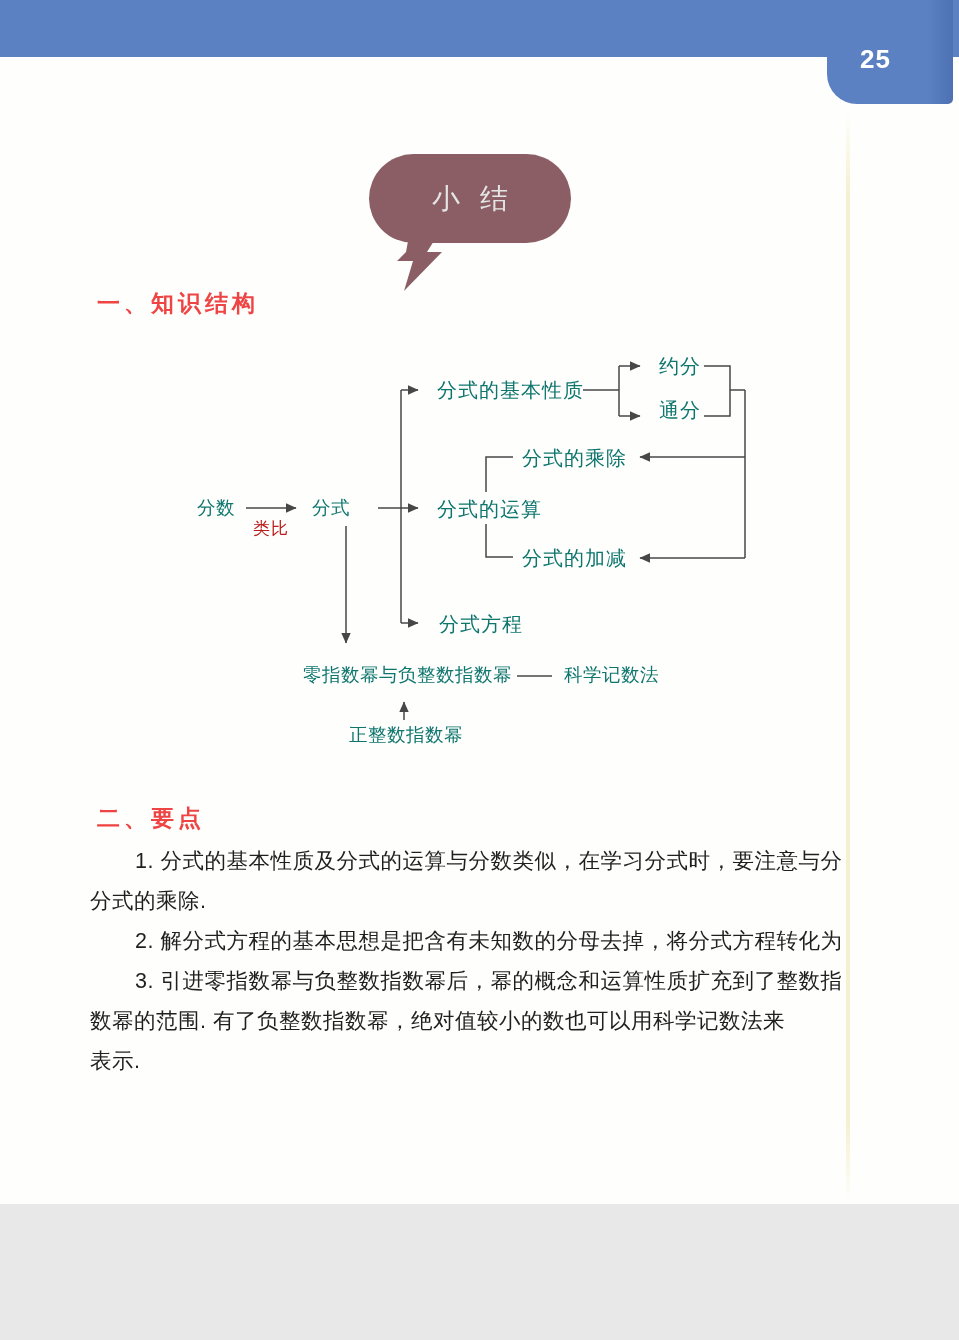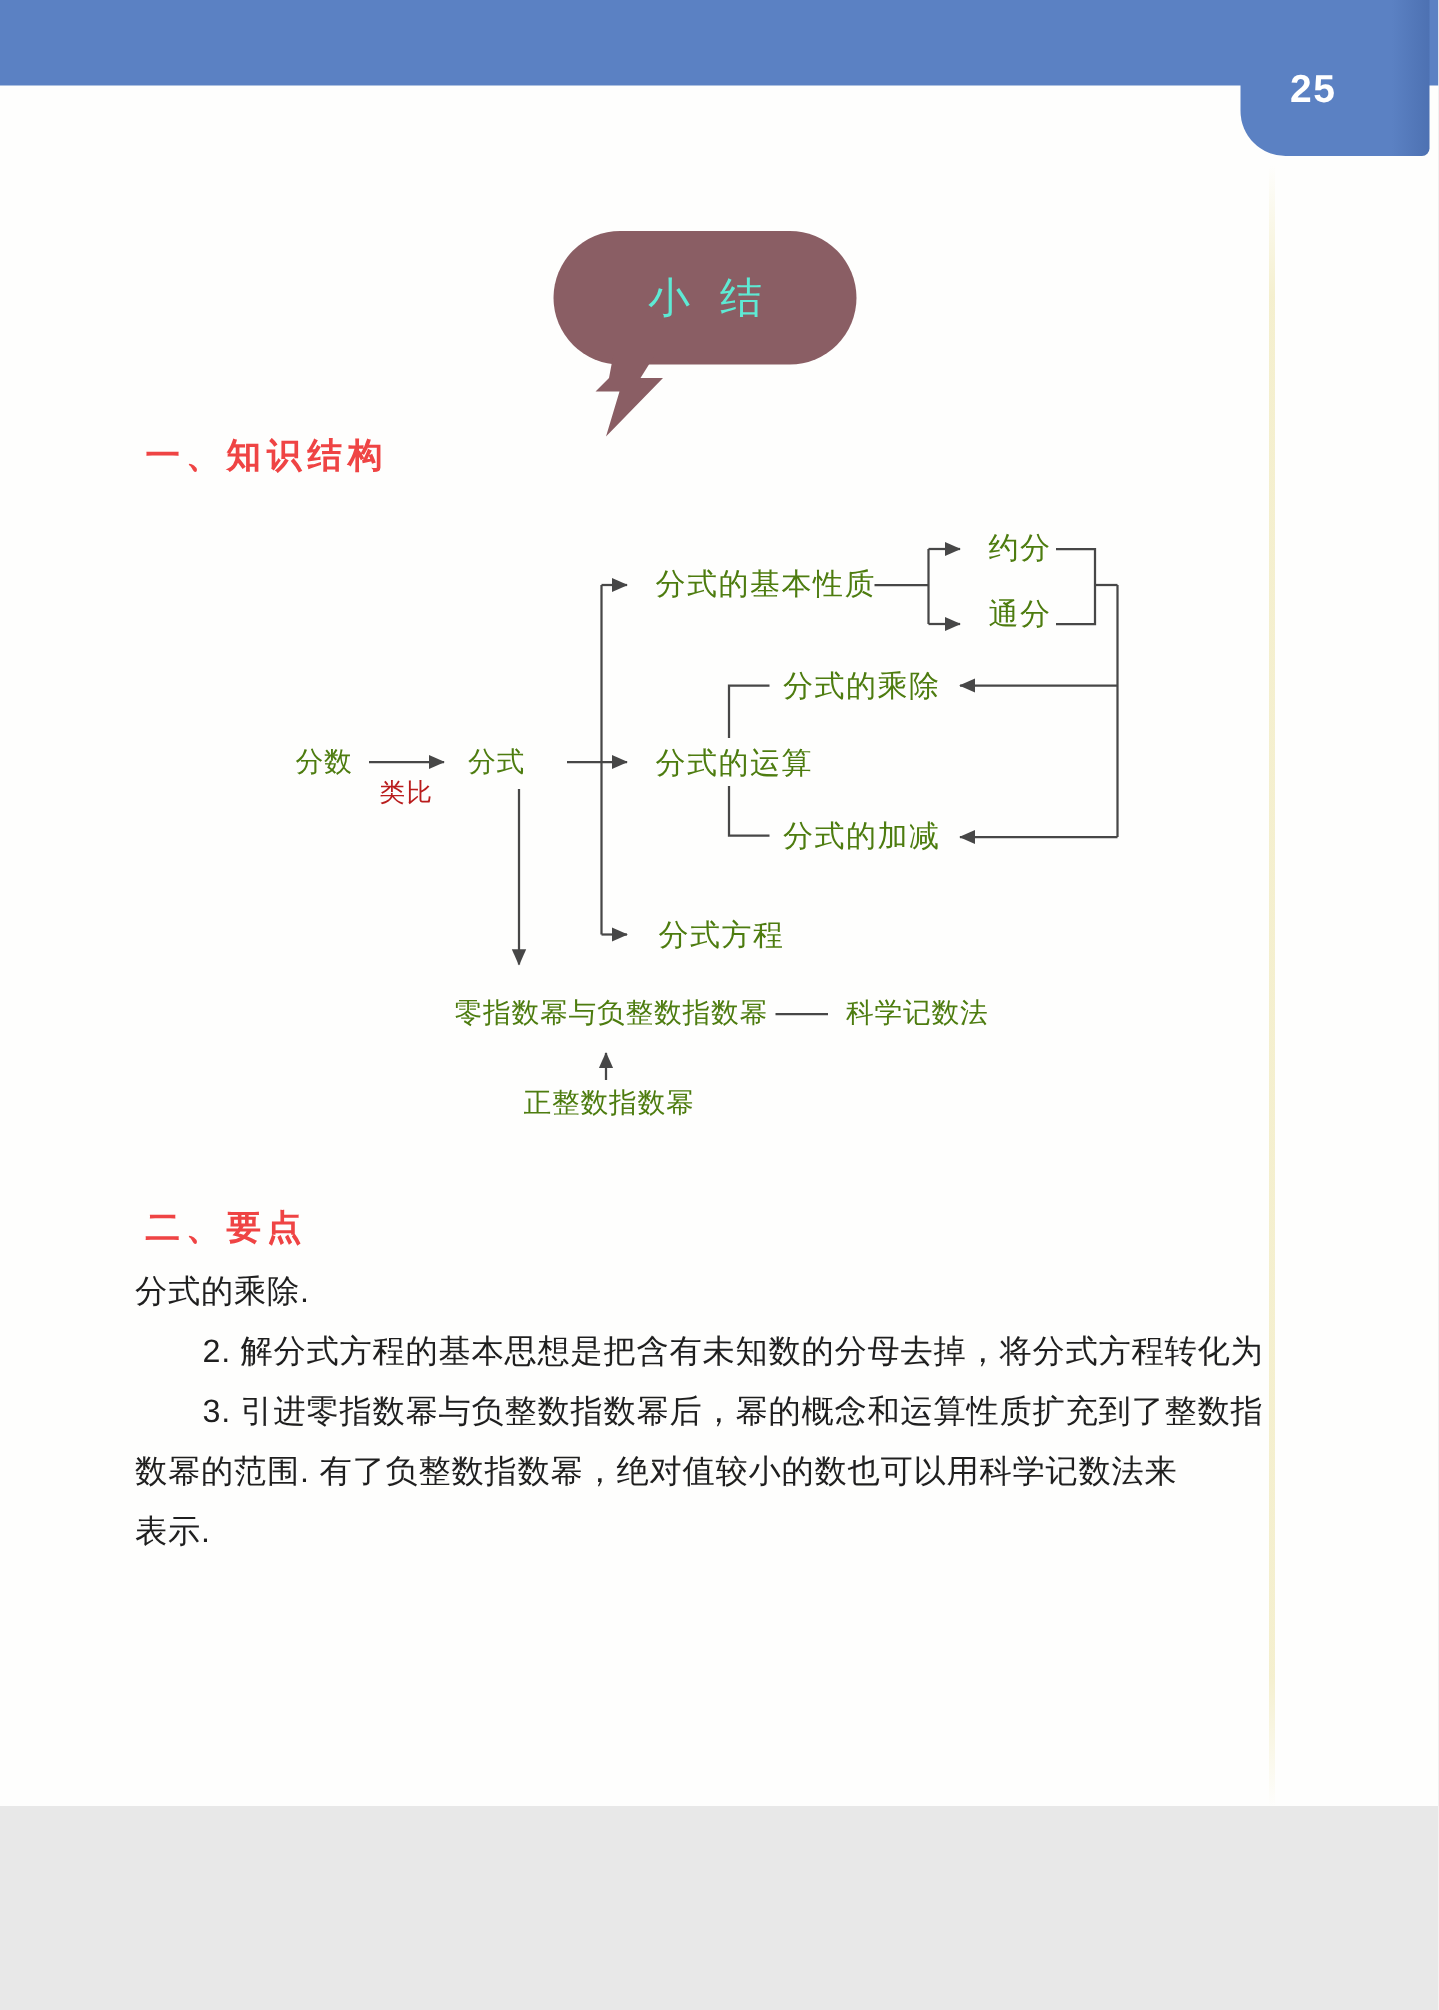--- a/index.html
+++ b/index.html
@@ -19,32 +19,32 @@
     position:absolute; top:44px; left:860px; color:#ffffff;
     font-size:26px; font-weight:bold; letter-spacing:1px;
   }
   
   .bubble {
     position:absolute; left:369px; top:154px; width:202px; height:89px;
     background:#8a5e64; border-radius:46px;
     display:flex; align-items:center; justify-content:center;
   }
   .bubble span {
-    color:#5eead4; font-size:28px; letter-spacing:20px; padding-left:20px; font-weight:500;
+    color:#e5e5e5; font-size:28px; letter-spacing:20px; padding-left:20px; font-weight:500;
   }
   .tail { position:absolute; left:390px; top:234px; }
   
   .bluehead {
     position:absolute; color:#ef4444; font-size:23px; font-weight:bold; letter-spacing:4px;
     white-space:nowrap;
   }
   
   .connectors { position:absolute; left:0; top:0; pointer-events:none; }
   .node {
-    position:absolute; white-space:nowrap; color:#4d7c0f;
+    position:absolute; white-space:nowrap; color:#0f766e;
     font-size:20px; letter-spacing:1px; line-height:22px;
   }
   .node.small { font-size:18.5px; letter-spacing:0.5px; }
   .node.label { font-size:17px; color:#b91c1c; }
   
   .textblock { position:absolute; left:90px; top:841px; width:790px; }
   .bline {
     height:40px; line-height:40px; font-size:21.5px; color:#1f1f1f;
     letter-spacing:0.5px; white-space:nowrap;
   }
@@ -131,20 +131,21 @@
   <div class="node" style="left:437px; top:498px;">分式的运算</div>
   <div class="node" style="left:522px; top:547px;">分式的加减</div>
   <div class="node" style="left:439px; top:613px;">分式方程</div>
   <div class="node small" style="left:303px; top:664px;">零指数幂与负整数指数幂</div>
   <div class="node small" style="left:564px; top:664px;">科学记数法</div>
   <div class="node small" style="left:349px; top:724px;">正整数指数幂</div>
 
   <div class="bluehead" style="left:97px; top:803px;">二、要点</div>
 
   <div class="textblock">
+    <div class="bline ind">1. 分式的基本性质及分式的运算与分数类似，在学习分式时，要注意与分</div>
     <div class="bline">分式的乘除.</div>
     <div class="bline ind">2. 解分式方程的基本思想是把含有未知数的分母去掉，将分式方程转化为</div>
     <div class="bline ind">3. 引进零指数幂与负整数指数幂后，幂的概念和运算性质扩充到了整数指</div>
     <div class="bline">数幂的范围. 有了负整数指数幂，绝对值较小的数也可以用科学记数法来</div>
     <div class="bline">表示.</div>
   </div>
 
   <div class="footer">
     <span>第 15 章</span><span class="gap"></span><span>分式</span>
   </div>

